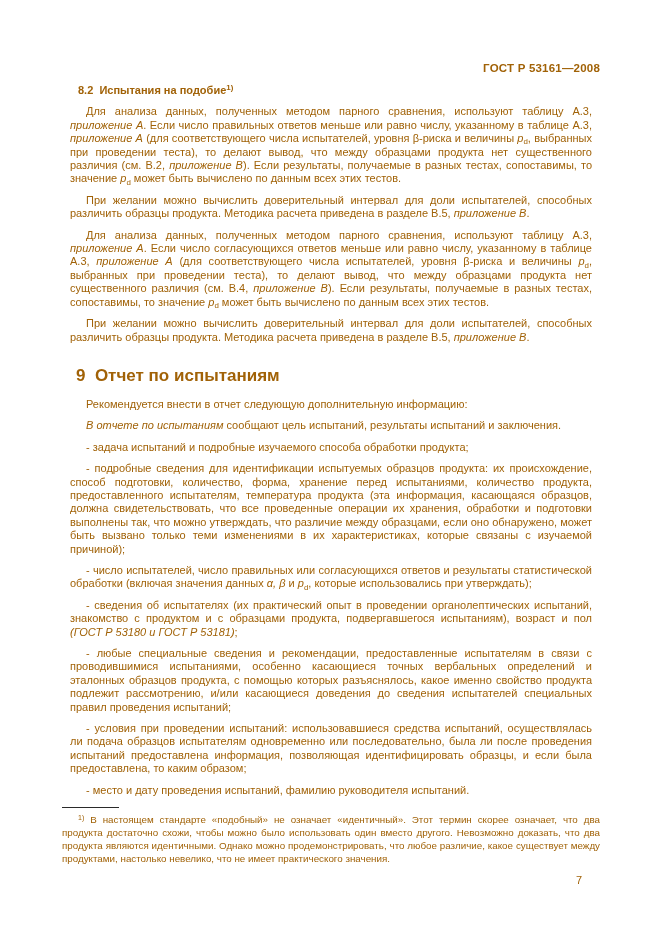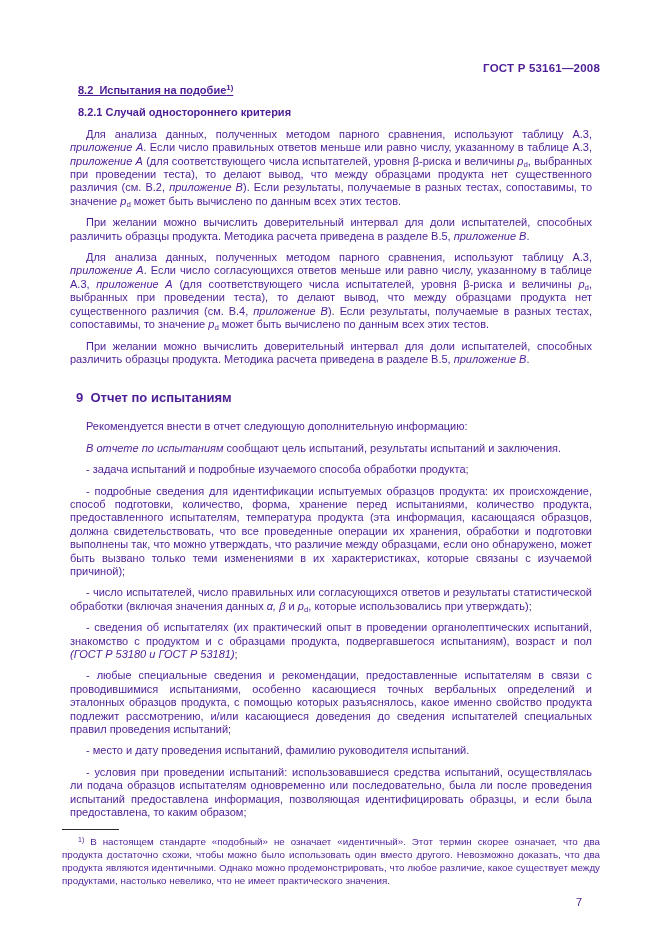--- a/index.html
+++ b/index.html
@@ -1,43 +1,43 @@
 <!DOCTYPE html>
 <html lang="ru"><head>
 <meta charset="utf-8">
 <style>
   html,body{margin:0;padding:0;background:#ffffff;}
   .page{
     position:relative;
     width:661px;height:936px;
     background:#ffffff;
-    color:#4c1d95;
+    color:#a16207;
     font-family:"Liberation Sans","DejaVu Sans",sans-serif;
     box-sizing:border-box;
     padding:62px 61px 0 62px;
     overflow:hidden;
   }
   .doc-header{
     text-align:right;
     font-weight:bold;
     font-size:11.5px;
     line-height:13px;
     letter-spacing:.2px;
   }
   .h-sub{
     font-weight:bold;
     font-size:11px;
     line-height:13.4px;
     margin:9px 0 3px;
     text-indent:16px;
   }
-  .h-sub.first{text-decoration:underline;}
+  .h-sub.first{}
   .h-main{
     font-weight:bold;
-    font-size:13px;
+    font-size:17px;
     line-height:16px;
     margin:24px 0 14px;
     text-indent:14px;
   }
   .para{
     font-size:11px;
     line-height:13.4px;
     margin:8px;
     text-align:justify;
     text-indent:16px;
@@ -71,21 +71,20 @@
 <div class="page">
 
   <header class="doc-header">
     <span>ГОСТ Р 53161—2008</span>
   </header>
 
   <main>
 
     <p class="h-sub first"><span>8.2&nbsp; Испытания на подобие</span><span class="sup">1)</span></p>
 
-    <p class="h-sub"><span>8.2.1 Случай одностороннего критерия</span></p>
 
     <p class="para"><span>Для анализа данных, полученных методом парного сравнения, используют таблицу А.3, </span><span class="i">приложение А</span><span>. Если число правильных ответов меньше или равно числу, указанному в таблице А.3, </span><span class="i">приложение А</span><span> (для соответствующего числа испытателей, уровня β-риска и величины </span><span class="i">p</span><span class="sub">d</span><span>, выбранных при проведении теста), то делают вывод, что между образцами продукта нет существенного различия (см. В.2, </span><span class="i">приложение В</span><span>). Если результаты, получаемые в разных тестах, сопоставимы, то значение </span><span class="i">p</span><span class="sub">d</span><span> может быть вычислено по данным всех этих тестов.</span></p>
 
     <p class="para"><span>При желании можно вычислить доверительный интервал для доли испытателей, способных различить образцы продукта. Методика расчета приведена в разделе В.5, </span><span class="i">приложение В</span><span>.</span></p>
 
 
 
     <p class="para"><span>Для анализа данных, полученных методом парного сравнения, используют таблицу А.3, </span><span class="i">приложение А</span><span>. Если число согласующихся ответов меньше или равно числу, указанному в таблице А.3, </span><span class="i">приложение А</span><span> (для соответствующего числа испытателей, уровня β-риска и величины </span><span class="i">p</span><span class="sub">d</span><span>, выбранных при проведении теста), то делают вывод, что между образцами продукта нет существенного различия (см. В.4, </span><span class="i">приложение В</span><span>). Если результаты, получаемые в разных тестах, сопоставимы, то значение </span><span class="i">p</span><span class="sub">d</span><span> может быть вычислено по данным всех этих тестов.</span></p>
 
     <p class="para"><span>При желании можно вычислить доверительный интервал для доли испытателей, способных различить образцы продукта. Методика расчета приведена в разделе В.5, </span><span class="i">приложение В</span><span>.</span></p>
@@ -94,22 +93,22 @@
 
     <p class="para"><span>Рекомендуется внести в отчет следующую дополнительную информацию:</span></p>
 
     <p class="para"><span class="i">В отчете по испытаниям</span><span> сообщают цель испытаний, результаты испытаний и заключения.</span></p>
 
     <p class="para"><span>- задача испытаний и подробные изучаемого способа обработки продукта;</span></p>
     <p class="para"><span>- подробные сведения для идентификации испытуемых образцов продукта: их происхождение, способ подготовки, количество, форма, хранение перед испытаниями, количество продукта, предоставленного испытателям, температура продукта (эта информация, касающаяся образцов, должна свидетельствовать, что все проведенные операции их хранения, обработки и подготовки выполнены так, что можно утверждать, что различие между образцами, если оно обнаружено, может быть вызвано только теми изменениями в их характеристиках, которые связаны с изучаемой причиной);</span></p>
     <p class="para"><span>- число испытателей, число правильных или согласующихся ответов и результаты статистической обработки (включая значения данных </span><span class="i">α, β</span><span> и </span><span class="i">p</span><span class="sub">d</span><span>, которые использовались при утверждать);</span></p>
     <p class="para"><span>- сведения об испытателях (их практический опыт в проведении органолептических испытаний, знакомство с продуктом и с образцами продукта, подвергавшегося испытаниям), возраст и пол </span><span class="i">(ГОСТ Р 53180 и ГОСТ Р 53181)</span><span>;</span></p>
     <p class="para"><span>- любые специальные сведения и рекомендации, предоставленные испытателям в связи с проводившимися испытаниями, особенно касающиеся точных вербальных определений и эталонных образцов продукта, с помощью которых разъяснялось, какое именно свойство продукта подлежит рассмотрению, и/или касающиеся доведения до сведения испытателей специальных правил проведения испытаний;</span></p>
+    <p class="para"><span>- условия при проведении испытаний: использовавшиеся средства испытаний, осуществлялась ли подача образцов испытателям одновременно или последовательно, была ли после проведения испытаний предоставлена информация, позволяющая идентифицировать образцы, и если была предоставлена, то каким образом;</span></p>
     <p class="para"><span>- место и дату проведения испытаний, фамилию руководителя испытаний.</span></p>
-    <p class="para"><span>- условия при проведении испытаний: использовавшиеся средства испытаний, осуществлялась ли подача образцов испытателям одновременно или последовательно, была ли после проведения испытаний предоставлена информация, позволяющая идентифицировать образцы, и если была предоставлена, то каким образом;</span></p>
 
     <div class="footnote-sep"></div>
 
     <p class="footnote"><span class="sup">1)</span><span> В настоящем стандарте «подобный» не означает «идентичный». Этот термин скорее означает, что два продукта достаточно схожи, чтобы можно было использовать один вместо другого. Невозможно доказать, что два продукта являются идентичными. Однако можно продемонстрировать, что любое различие, какое существует между продуктами, настолько невелико, что не имеет практического значения.</span></p>
 
     <div class="page-num-row">
       <span>7</span>
     </div>
 
   </main>

